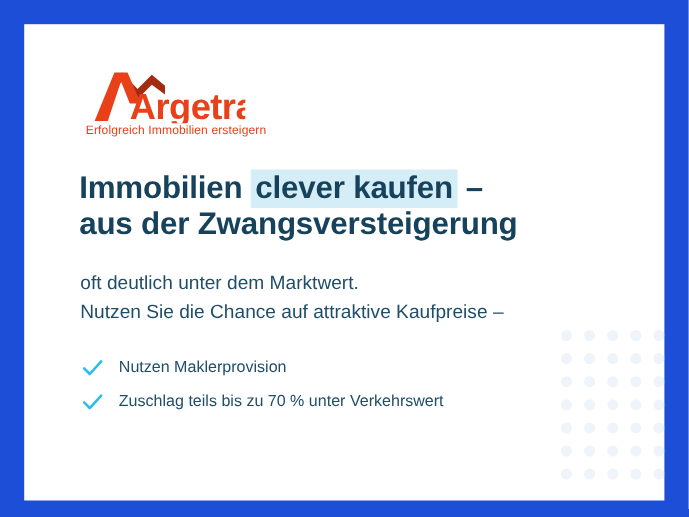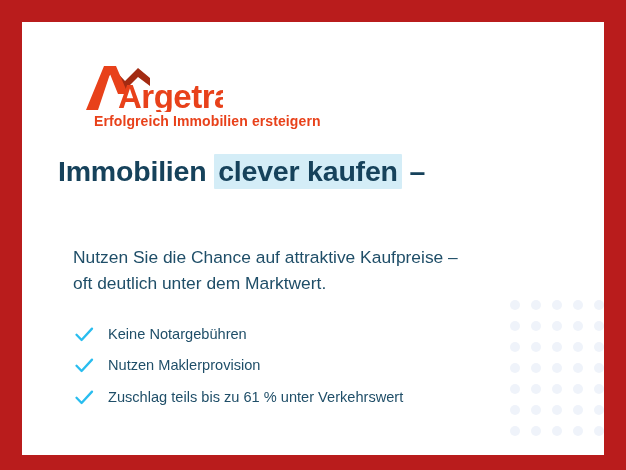--- a/index.html
+++ b/index.html
@@ -13,21 +13,21 @@
     font-family: "Liberation Sans", sans-serif;
     overflow: hidden;
   }
 
   .frame {
     position: absolute;
     left: 0;
     top: 0;
     width: 626px;
     height: 470px;
-    background: #b91c1c;
+    background: #1d4ed8;
   }
 
   .card {
     position: absolute;
     left: 22px;
     top: 22px;
     width: 582px;
     height: 433px;
     background: #FFFFFF;
     overflow: hidden;
@@ -59,42 +59,42 @@
     left: 56px;
     top: 42px;
     width: 145px;
     height: 60px;
   }
   .logo-svg {
     display: block;
   }
   .logo-tagline {
     position: absolute;
-    left: 16px;
+    left: 0px;
     top: 49px;
-    font-size: 14px;
-    font-weight: bold;
+    font-size: 11px;
+    font-weight: normal;
     letter-spacing: 0.1px;
     color: #E8411A;
     white-space: nowrap;
   }
 
   
   .badge {
     position: absolute;
     left: 489px;
     top: 34px;
     width: 86px;
     height: 88px;
   }
 
   
   .headline {
     position: absolute;
-    left: 36px;
+    left: 50px;
     top: 133px;
     width: 500px;
     font-size: 28.5px;
     font-weight: bold;
     line-height: 33px;
     color: #16425B;
     letter-spacing: -0.2px;
   }
   .hl-mark {
     background: #D4EDF7;
@@ -196,42 +196,37 @@
         <path d="M8 46 L26 2 L38 2 L50 30 L40 30 L32 10 L20 46 Z" fill="#E8411A"></path>
 
         <text x="40" y="44" font-family="'Liberation Sans', sans-serif" font-size="33" font-weight="bold" fill="#E8411A" letter-spacing="-0.5">Argetra</text>
       </svg>
       <div class="logo-tagline">Erfolgreich Immobilien ersteigern</div>
     </div>
 
 
     <div class="headline">
       <div><span>Immobilien </span><span class="hl-mark">clever kaufen</span><span> –</span></div>
+      <div>aus der Zwangsversteigerung</div>
     </div>
 
     <div class="subhead">
+      <div>oft deutlich unter dem Marktwert.</div>
       <div>Nutzen Sie die Chance auf attraktive Kaufpreise –</div>
-      <div>oft deutlich unter dem Marktwert.</div>
     </div>
 
     <ul class="bullets">
-      <li class="bullet">
-        <svg class="bullet-check" viewBox="0 0 22 22">
-            <path d="M3.5 11.8 L8.6 17 L19 5.6" fill="none" stroke="#29BDEF" stroke-width="2.3" stroke-linecap="round" stroke-linejoin="round"></path>
-          </svg>
-        <span class="bullet-text">Keine Notargebühren</span>
-      </li>
       <li class="bullet">
         <svg class="bullet-check" viewBox="0 0 22 22">
             <path d="M3.5 11.8 L8.6 17 L19 5.6" fill="none" stroke="#29BDEF" stroke-width="2.3" stroke-linecap="round" stroke-linejoin="round"></path>
           </svg>
         <span class="bullet-text">Nutzen Maklerprovision</span>
       </li>
       <li class="bullet">
         <svg class="bullet-check" viewBox="0 0 22 22">
             <path d="M3.5 11.8 L8.6 17 L19 5.6" fill="none" stroke="#29BDEF" stroke-width="2.3" stroke-linecap="round" stroke-linejoin="round"></path>
           </svg>
-        <span class="bullet-text">Zuschlag teils bis zu 61 % unter Verkehrswert</span>
+        <span class="bullet-text">Zuschlag teils bis zu 70 % unter Verkehrswert</span>
       </li>
     </ul>
 
   </div>
 </div>
 
 </body></html>

